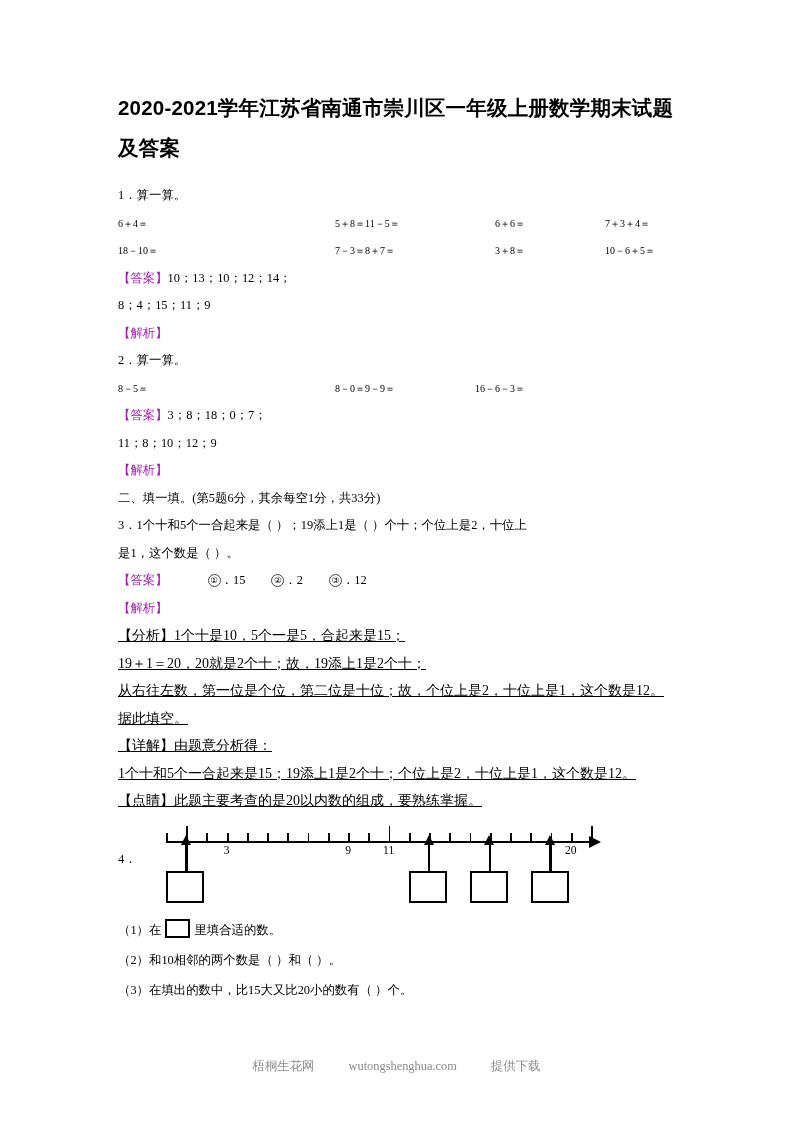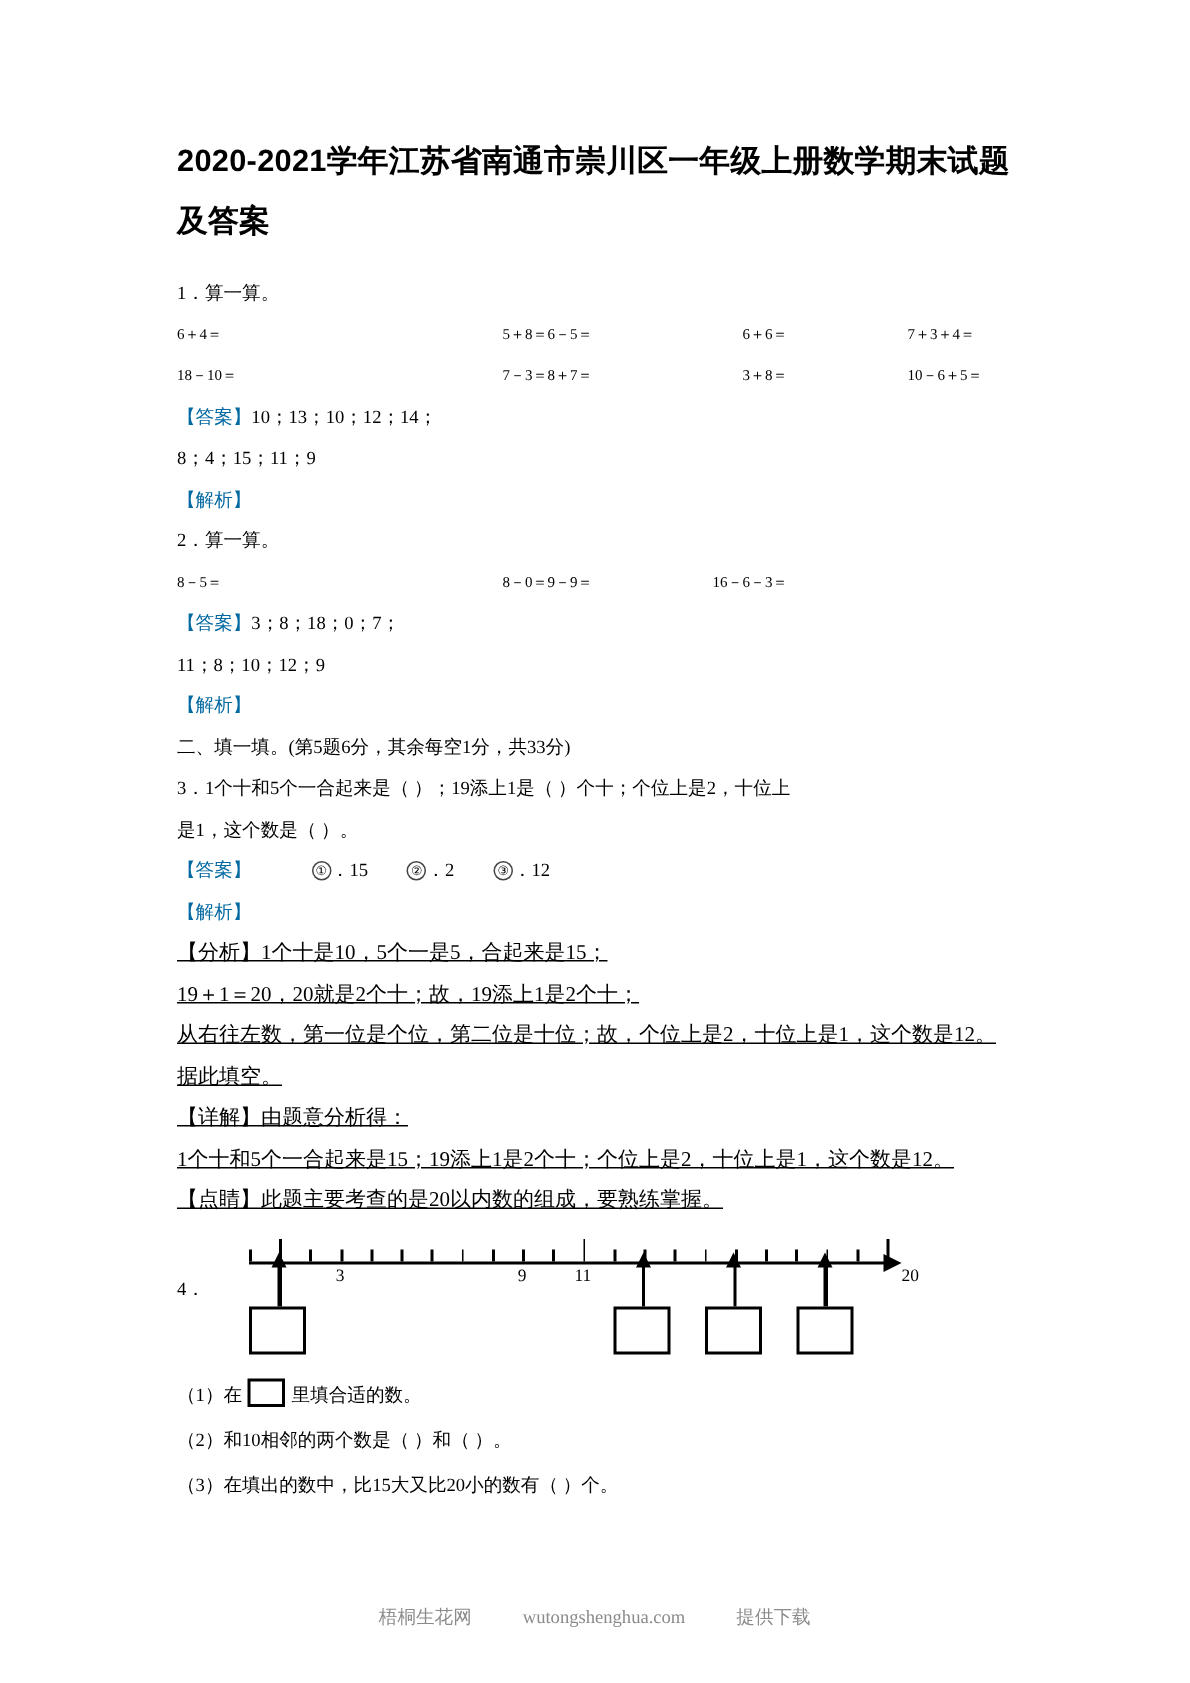--- a/index.html
+++ b/index.html
@@ -52,21 +52,21 @@
   .eq-c0 { width: 120px; }
   .eq-c1 { width: 127px; text-align: right; }
   .eq-c2 { width: 130px; text-align: left; }
   .eq-c3 { width: 110px; text-align: left; }
   .eq-c4 { width: 0px; text-align: left; }
   .ans-line {
     font-size: 12.4px;
     line-height: 27.5px;
   }
   .lbl-blue {
-    color: #0369a1;
+    color: #a21caf;
   }
   .sec-head {
     font-size: 12.4px;
     line-height: 27.5px;
   }
   .para {
     font-size: 14px;
     line-height: 27.5px;
     text-decoration: underline;
   }
@@ -176,21 +176,21 @@
     vertical-align: -4px;
     margin: 0 4px;
   }
   .subq {
     font-size: 12.4px;
     line-height: 30px;
   }
   .footer {
     position: absolute;
     left: 0;
-    bottom: 35px;
+    bottom: 47px;
     width: 793px;
     text-align: center;
     color: #8b8b8b;
     font-size: 12.4px;
   }
   .footer span { display: inline-block; }
   .footer .f-gap { width: 34px; }
 </style>
 </head>
 <body>
@@ -198,21 +198,21 @@
 <div class="page">
 
   <h1 class="doc-title">2020-2021学年江苏省南通市崇川区一年级上册数学期末试题及答案</h1>
 
   <div class="q-head">
     <span>1．</span><span>算一算。</span>
   </div>
   <div class="eq-row">
     <span class="eq eq-c0">6＋4＝</span>
     <span class="eq eq-c1">5＋8＝</span>
-    <span class="eq eq-c2">6－5＝</span>
+    <span class="eq eq-c2">11－5＝</span>
     <span class="eq eq-c3">6＋6＝</span>
     <span class="eq eq-c4">7＋3＋4＝</span>
   </div>
   <div class="eq-row">
     <span class="eq eq-c0">18－10＝</span>
     <span class="eq eq-c1">7－3＝</span>
     <span class="eq eq-c2">8＋7＝</span>
     <span class="eq eq-c3">3＋8＝</span>
     <span class="eq eq-c4">10－6＋5＝</span>
   </div>
@@ -291,21 +291,21 @@
         <div class="tick" style="left: 303.571px;"></div>
         <div class="tick" style="left: 323.81px;"></div>
         <div class="tick" style="left: 344.048px;"></div>
         <div class="tick" style="left: 364.286px;"></div>
         <div class="tick" style="left: 384.524px;"></div>
         <div class="tick" style="left: 404.762px;"></div>
         <div class="tick tall" style="left: 425px;"></div>
         <div class="nl-label" style="left: 60.7143px;">3</div>
         <div class="nl-label" style="left: 182.143px;">9</div>
         <div class="nl-label" style="left: 222.619px;">11</div>
-        <div class="nl-label" style="left: 404.762px; margin-left: 36px;">20</div>
+        <div class="nl-label" style="left: 404.762px;">20</div>
         <div class="marker" style="left: 20.2381px;">
           <div class="stem"></div>
           <div class="head"></div>
           <div class="box"></div>
         </div>
         <div class="marker" style="left: 263.095px;">
           <div class="stem"></div>
           <div class="head"></div>
           <div class="box"></div>
         </div>

